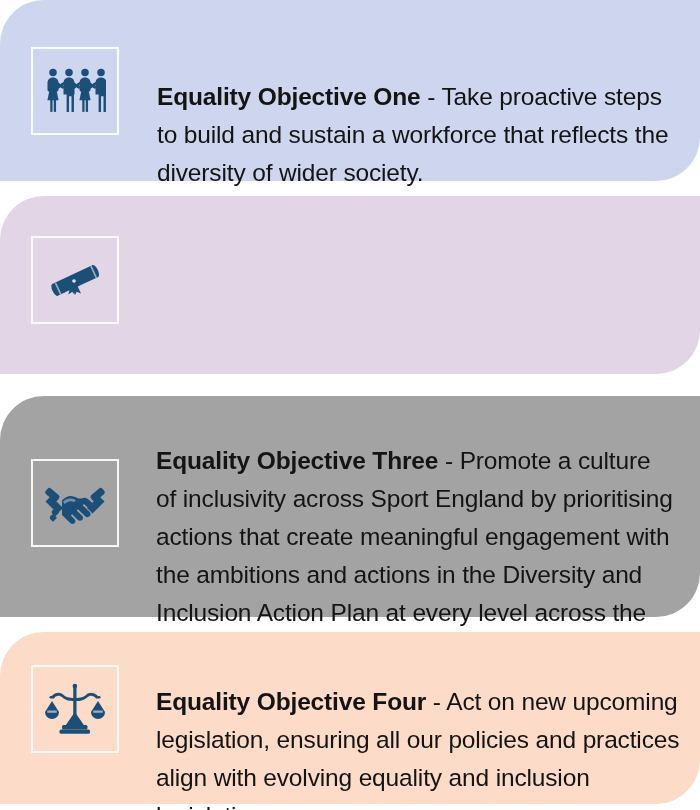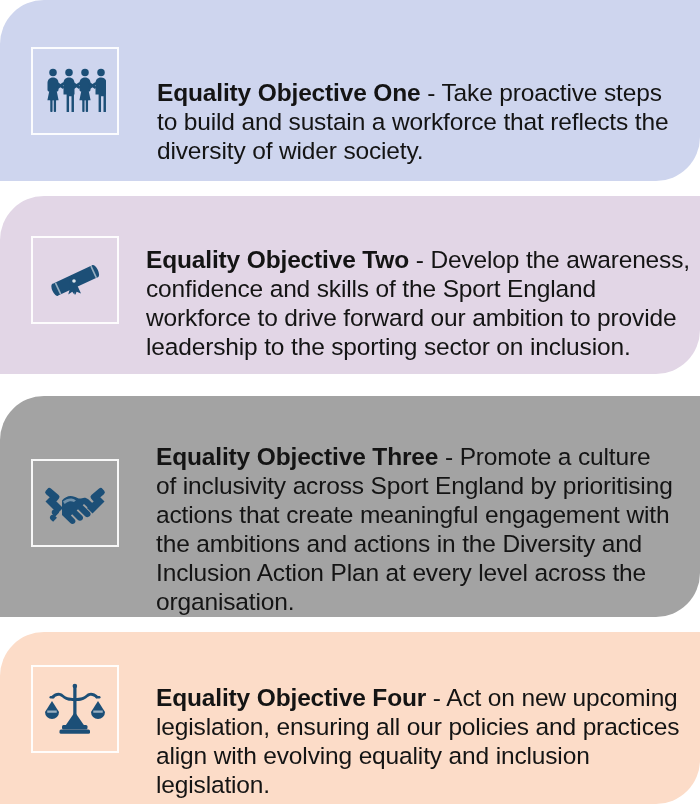--- a/index.html
+++ b/index.html
@@ -50,21 +50,21 @@
   .panel-2 .icon-wrap { left: 31px; top: 40px; }
   .panel-3 .icon-wrap { left: 31px; top: 63px; }
   .panel-4 .icon-wrap { left: 31px; top: 33px; }
 
   .icon-wrap svg { display: block; }
 
   .body-text {
     position: absolute;
     color: #141414;
     font-size: 24.5px;
-    line-height: 29px;
+    line-height: 38px;
     letter-spacing: -0.15px;
     font-weight: 400;
     white-space: pre-wrap;
   }
   .body-text .lead {
     font-weight: 700;
   }
   .panel-1 .body-text { left: 157px; top: 53px;  width: 520px; }
   .panel-2 .body-text { left: 146px; top: 220px - 196px; width: 545px; }
   .panel-2 .body-text { left: 146px; top: 24px;  width: 548px; }
@@ -121,21 +121,20 @@
             <path d="M20.5 40.5h3.2v25h-3.2z" fill="#ffffff" opacity="0.55"></path>
           </g>
 
           <circle cx="58" cy="54" r="9"></circle>
           <circle cx="58" cy="54" r="3.6" fill="#ffffff" opacity="0.85"></circle>
           <path d="M52 61l-5.5 20 8-5.5 4.5 6 3-19z"></path>
           <path d="M63.5 60.5l8.5 18.5-8.8-3.6-2.6 6.8-4.1-18.4z"></path>
         </g>
       </svg>
     </div>
-    <p class="body-text" style="color: rgb(20, 20, 20);"><span class="lead">Equality Objective Two</span><span> - </span><span>Develop the awareness, confidence and skills of the Sport England workforce to drive forward our ambition to provide leadership to the sporting sector on inclusion.</span></p>
   </section>
 
   <section class="panel panel-3" style="background: #a3a3a3;">
     <div class="icon-wrap">
       <svg width="62" height="52" viewBox="0 0 124 104" aria-hidden="true">
         <g fill="#1c4f77">
 
           <rect x="2" y="28" width="30" height="15" rx="5" transform="rotate(40 17 35)"></rect>
 
           <rect x="92" y="28" width="30" height="15" rx="5" transform="rotate(-40 107 35)"></rect>

